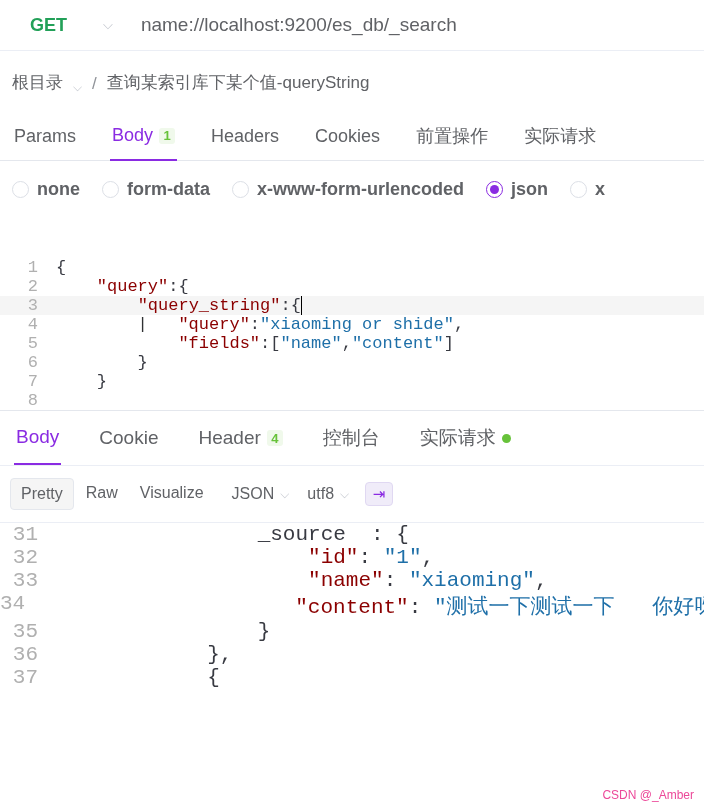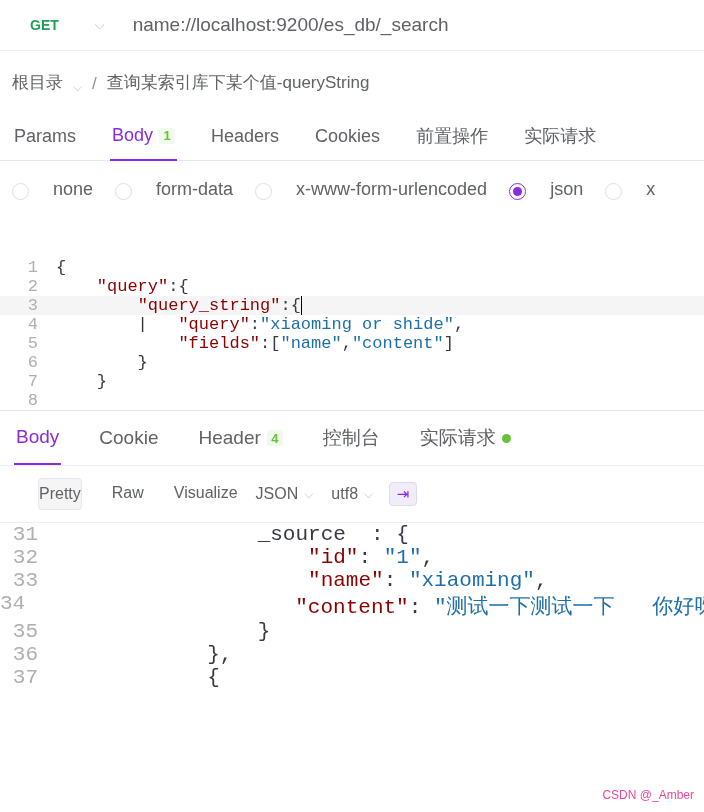--- a/index.html
+++ b/index.html
@@ -1,47 +1,47 @@
 <!DOCTYPE html>
 <html><head>
 <meta charset="utf-8">
 <style>
 * { box-sizing: border-box; margin: 0; padding: 0; }
 body { font-family: -apple-system, "Segoe UI", "PingFang SC", "Microsoft YaHei", sans-serif; font-size: 16px; color: #303133; background: #fff; width: 704px; overflow: hidden; }
 .top-row { display: flex; align-items: center; padding: 14px 10px 14px 0; border-bottom: 1px solid #ebeef5; }
-.method { color: #22a058; font-weight: 700; font-size: 14px; padding: 0 22px 0 30px; }
+.method { color: #22a058; font-weight: 700; font-size: 18px; padding: 0 22px 0 30px; }
 .chev { color: #c0c4cc; font-size: 13px; padding: 0 14px; }
 .url { color: #606266; font-size: 19px; padding-left: 14px; flex: 1; }
 .crumbs { display: flex; align-items: flex-end; gap: 10px; padding: 20px 12px; font-size: 17px; color: #606266; }
 .crumbs .bc-chev { color: #c0c4cc; font-size: 12px; }
 .crumbs .slash { color: #909399; }
 .tabs { display: flex; gap: 32px; padding: 10px 12px 0; border-bottom: 1px solid #e4e7ed; font-size: 18px; }
 .tab { padding: 0 2px 12px; color: #606266; cursor: pointer; display: flex; align-items: center; gap: 6px; }
 .tab.active { color: #8a2be2; border-bottom: 2px solid #8a2be2; margin-bottom: -1px; }
 .badge { display: inline-flex; background: #f0f9eb; color: #67c23a; font-size: 13px; font-weight: 600; min-width: 16px; height: 16px; border-radius: 3px; align-items: center; justify-content: center; padding: 0 3px; }
 .body-types { display: flex; align-items: center; gap: 22px; padding: 18px 12px; font-size: 18px; color: #606266; }
-.radio { display: flex; align-items: flex-end; gap: 24px; cursor: pointer; }
+.radio { display: flex; align-items: center; gap: 8px; cursor: pointer; font-weight: bold; }
 .radio-circle { width: 17px; height: 17px; border-radius: 50%; border: 1.5px solid #dcdfe6; display: inline-block; }
 .radio.sel .radio-circle { border-color: #8a2be2; display: flex; align-items: center; justify-content: center; }
 .radio.sel .radio-circle::after { content: ''; width: 9px; height: 9px; border-radius: 50%; background: #8a2be2; display: block; }
 .editor { font-family: Consolas, "Courier New", monospace; font-size: 17px; padding-top: 40px; }
 .line { display: flex; }
 .gutter { width: 56px; text-align: right; color: #b0b0b0; padding-right: 18px; user-select: none; }
 .code { white-space: pre; }
 .k { color: #8b0000; }
 .s { color: #1e6fa8; }
 .p { color: #383a42; }
 .cursor { border-right: 1.5px solid #000; }
 .hl { background: #f5f5f5; }
 .resp-tabs { display: flex; gap: 36px; padding: 14px 14px 0; border-top: 1px solid #e4e7ed; font-size: 19px; }
 .resp-tab { padding: 0 2px 14px; color: #606266; cursor: pointer; display: flex; align-items: center; gap: 6px; }
 .resp-tab.active { color: #8a2be2; border-bottom: 2px solid #8a2be2; }
 .dot { width: 9px; height: 9px; border-radius: 50%; background: #67c23a; display: inline-block; }
 .view-row { display: flex; align-items: center; gap: 6px; padding: 12px 10px; border-top: 1px solid #ebeef5; border-bottom: 1px solid #ebeef5; font-size: 16px; color: #606266; }
-.vbtn { padding: 6px 0; border-radius: 4px; cursor: pointer; margin-left: 28px; }
+.vbtn { padding: 6px 10px; border-radius: 4px; cursor: pointer; }
 .vbtn.active { background: #f5f5f5; border: 1px solid #e4e7ed; }
 .fmt { margin-left: 12px; display: flex; align-items: center; gap: 6px; }
 .wrap-icon { margin-left: 10px; width: 28px; height: 24px; background: #f0ecf9; border-radius: 4px; border: 1px solid #e0d8f2; color: #8a2be2; display: flex; align-items: center; justify-content: center; font-size: 15px; }
 .resp-editor { font-family: Consolas, "Courier New", monospace; font-size: 21px; }
 .watermark { position: fixed; right: 10px; bottom: 10px; color: #ec4899; font-size: 12px; }
 </style>
 </head>
 <body>
 
 <div class="top-row">

